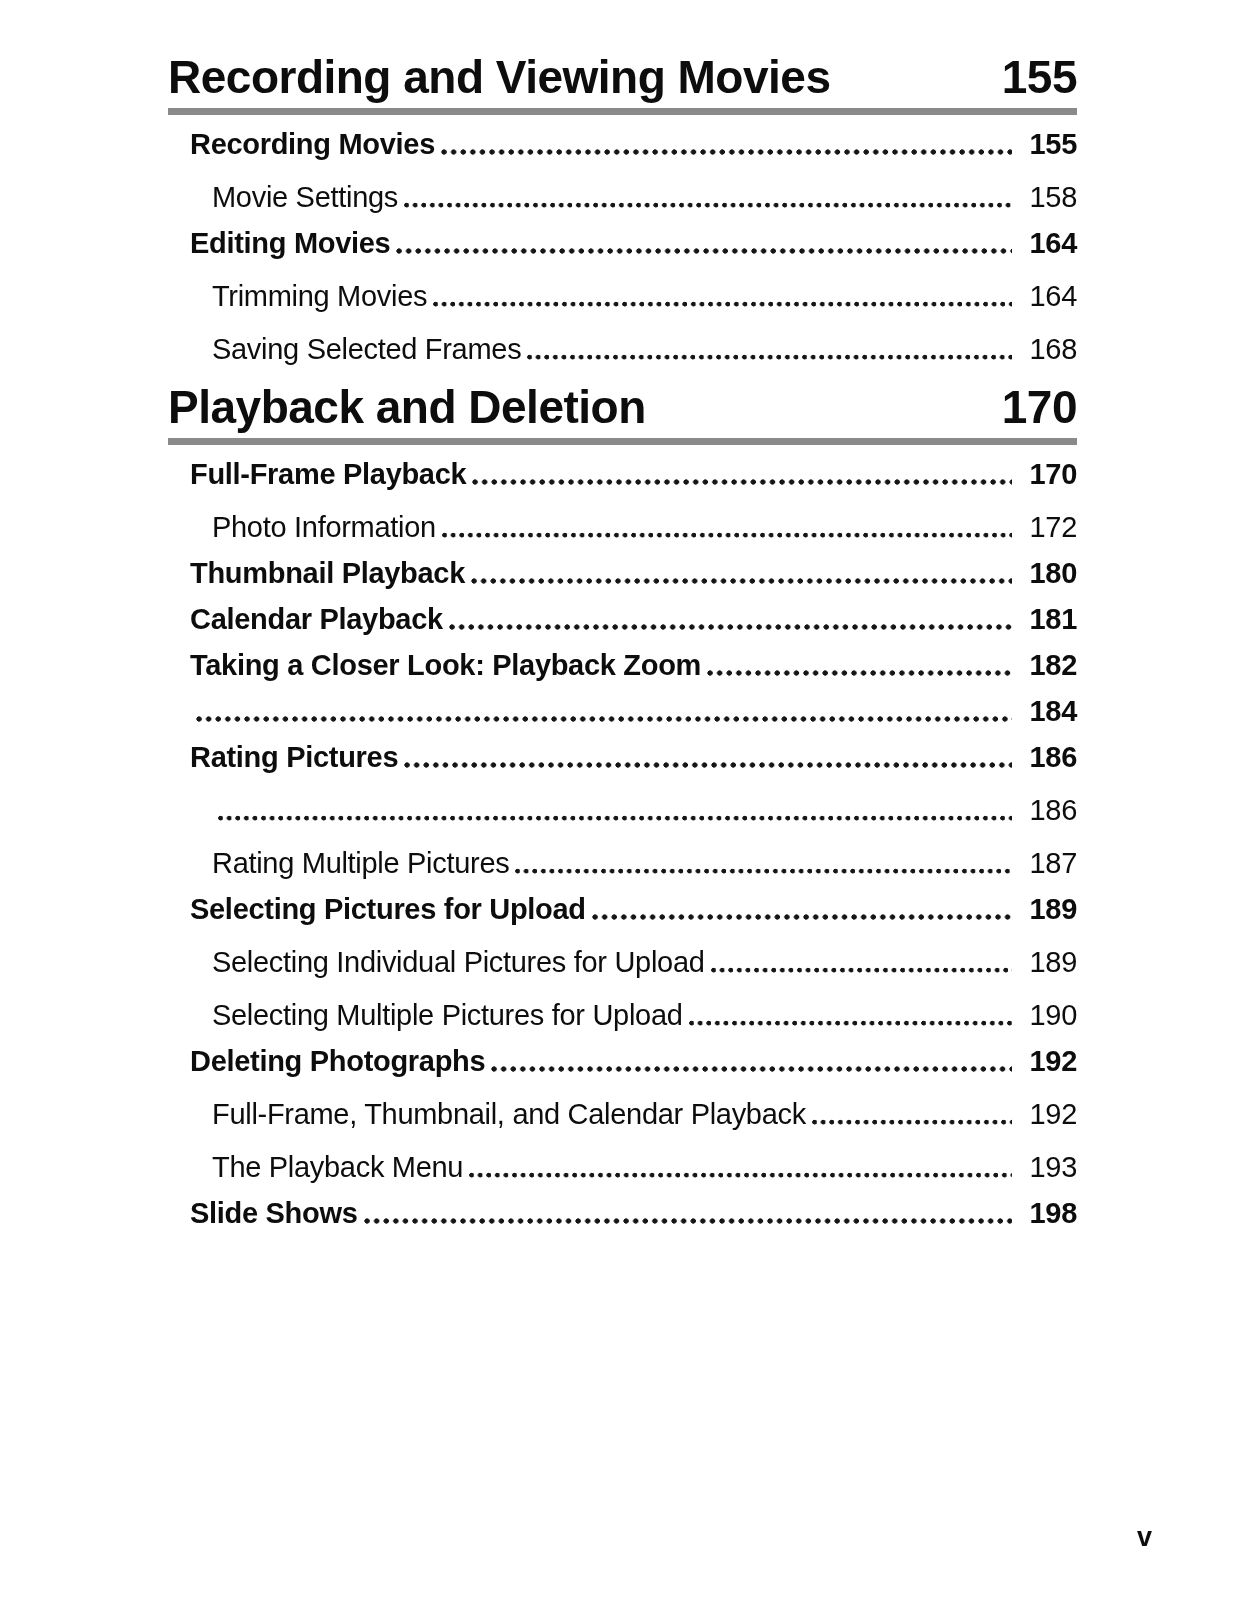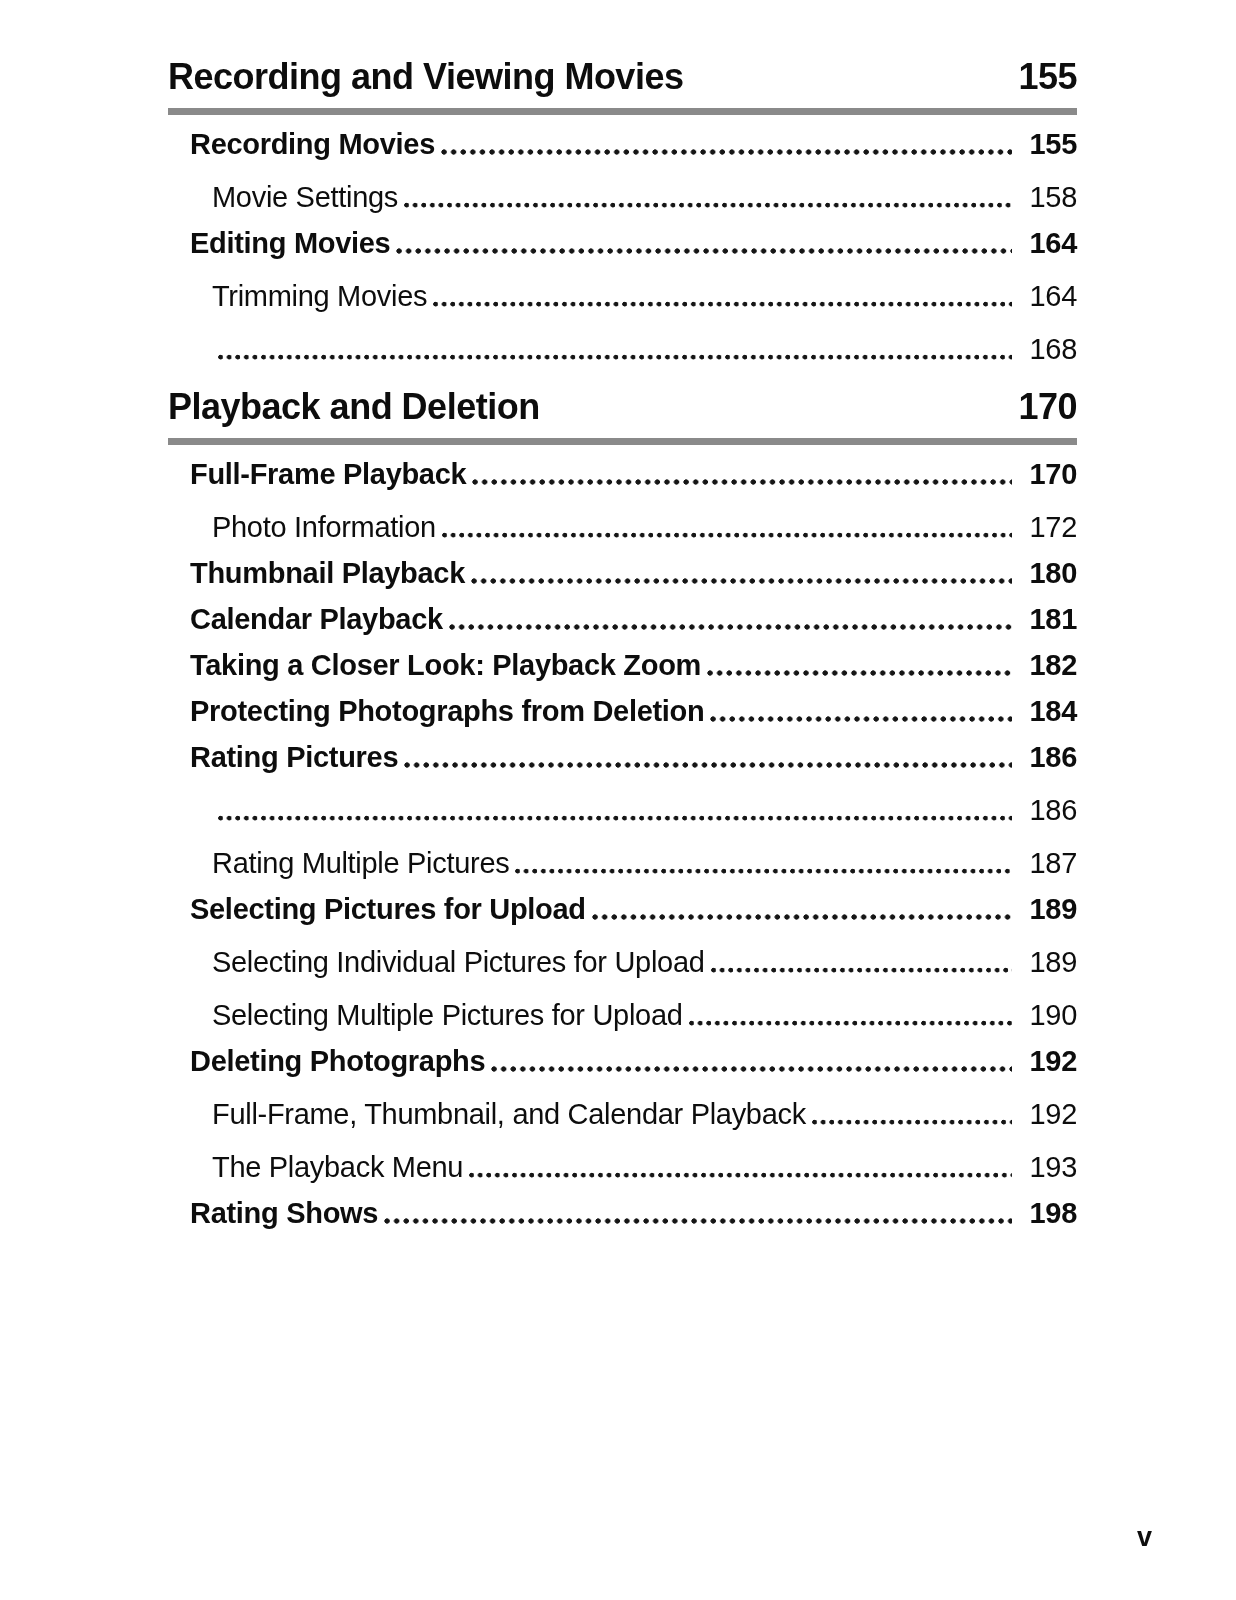--- a/index.html
+++ b/index.html
@@ -11,21 +11,21 @@
     font-family: "Liberation Sans", sans-serif;
     color: var(--text-color, #0d0d0d);
   }
   .page { position: absolute; inset: 0; }
   .toc { padding: 58px 159px 0 168px; }
 
   .sec-header {
     display: flex;
     align-items: baseline;
     font-weight: bold;
-    font-size: 36px;
+    font-size: 46px;
     line-height: 38px;
     letter-spacing: -0.5px;
   }
   .sec-header.subsequent { margin-top: 22px; gap: 47px; }
   .sec-title { flex: 1 1 auto; white-space: nowrap; }
   .sec-page { flex: 0 0 auto; min-width: 54px; text-align: right; }
 
   .rule {
     height: 7px;
     margin-top: 12px;
@@ -96,20 +96,21 @@
           <span class="label">Editing Movies</span>
           <span class="dots"></span>
           <span class="pagenum">164</span>
         </div>
         <div class="entry lvl2">
           <span class="label">Trimming Movies</span>
           <span class="dots"></span>
           <span class="pagenum">164</span>
         </div>
         <div class="entry lvl2">
+          <span class="label">Saving Selected Frames</span>
           <span class="dots"></span>
           <span class="pagenum">168</span>
         </div>
       </div>
       <div class="sec-header subsequent">
         <span class="sec-title">Playback and Deletion</span>
         <span class="sec-page">170</span>
       </div>
       <div class="rule"></div>
       <div class="entries">
@@ -132,21 +133,20 @@
           <span class="label">Calendar Playback</span>
           <span class="dots"></span>
           <span class="pagenum">181</span>
         </div>
         <div class="entry lvl1">
           <span class="label">Taking a Closer Look: Playback Zoom</span>
           <span class="dots"></span>
           <span class="pagenum">182</span>
         </div>
         <div class="entry lvl1">
-          <span class="label">Protecting Photographs from Deletion</span>
           <span class="dots"></span>
           <span class="pagenum">184</span>
         </div>
         <div class="entry lvl1">
           <span class="label">Rating Pictures</span>
           <span class="dots"></span>
           <span class="pagenum">186</span>
         </div>
         <div class="entry lvl2">
           <span class="dots"></span>
@@ -181,20 +181,20 @@
           <span class="label">Full-Frame, Thumbnail, and Calendar Playback</span>
           <span class="dots"></span>
           <span class="pagenum">192</span>
         </div>
         <div class="entry lvl2">
           <span class="label">The Playback Menu</span>
           <span class="dots"></span>
           <span class="pagenum">193</span>
         </div>
         <div class="entry lvl1">
-          <span class="label">Rating Shows</span>
+          <span class="label">Slide Shows</span>
           <span class="dots"></span>
           <span class="pagenum">198</span>
         </div>
       </div>
     </main>
   <div class="folio">v</div>
 </div>
 
 </body></html>

